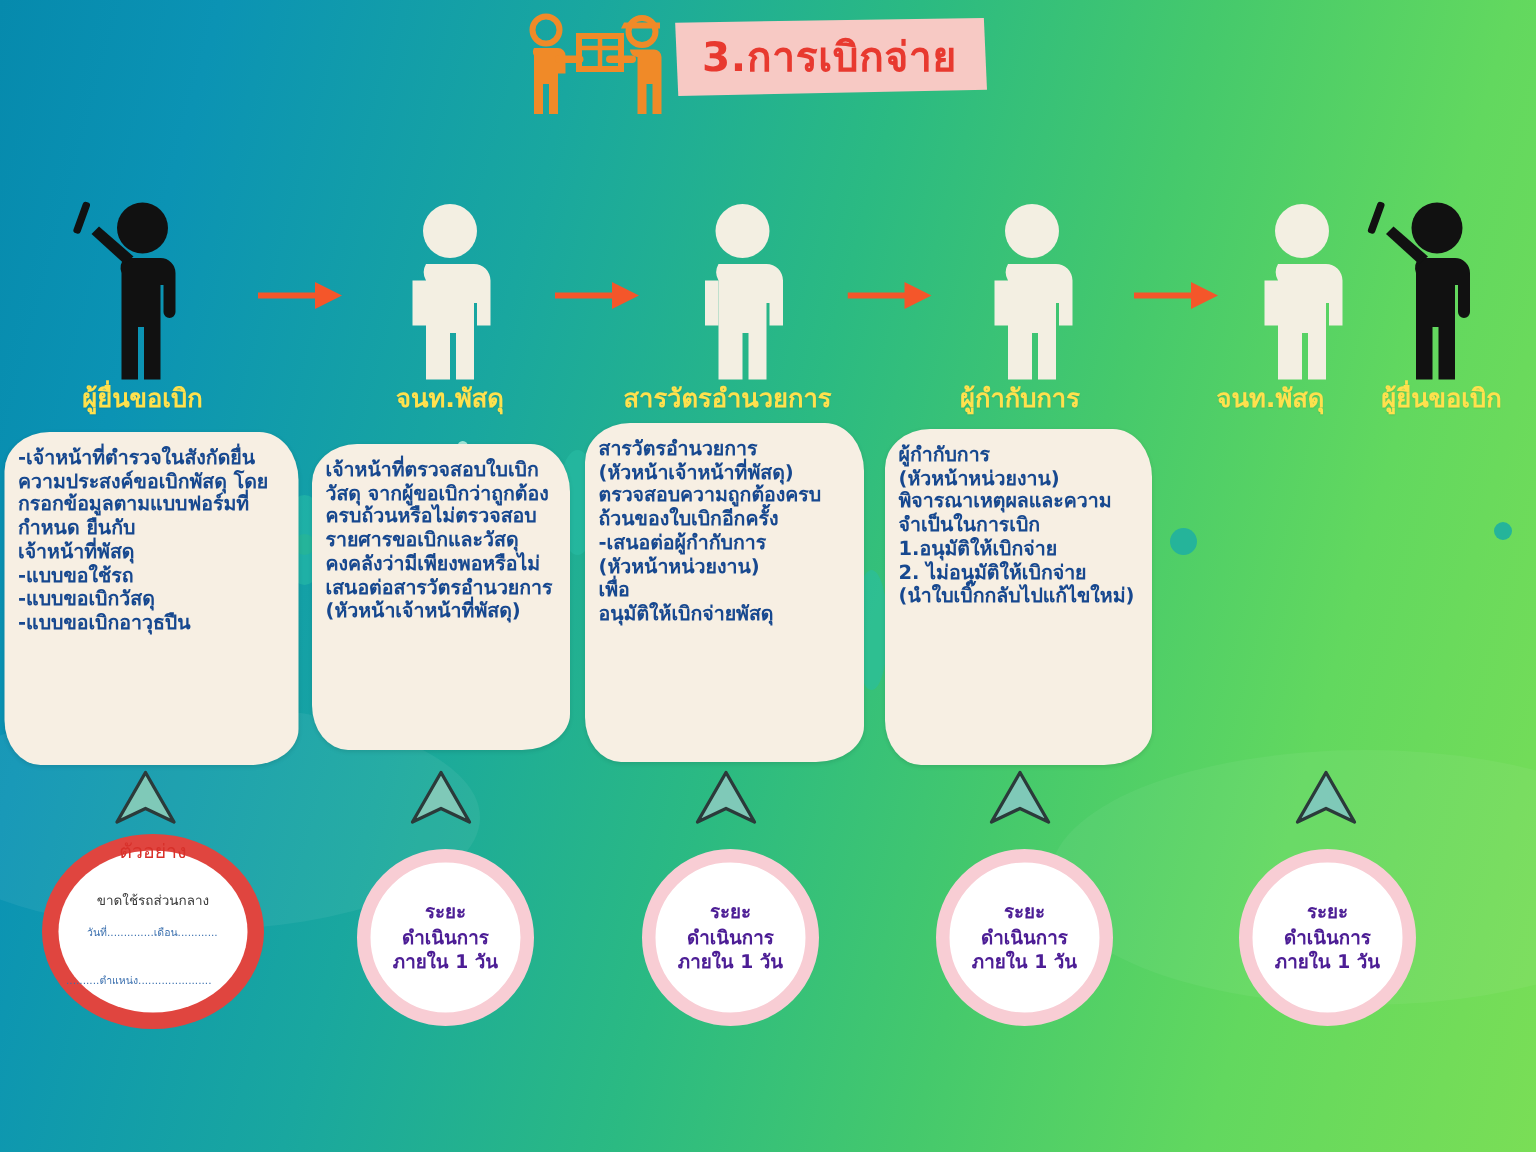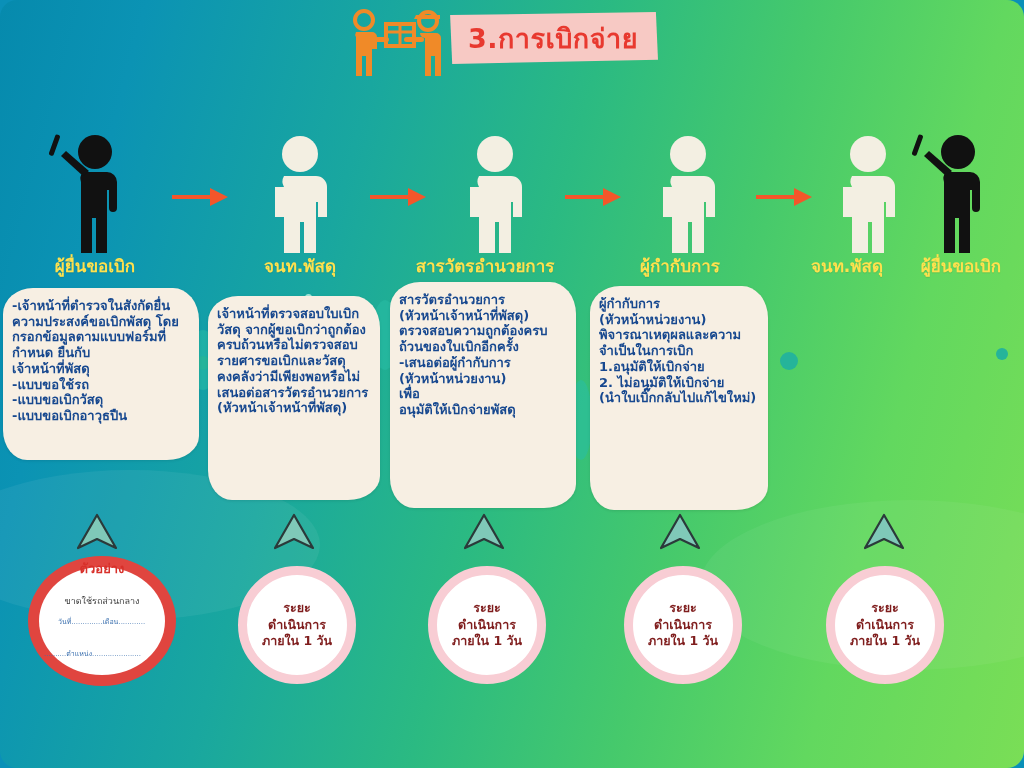--- a/index.html
+++ b/index.html
@@ -5,21 +5,20 @@
   html,body{margin:0;padding:0;}
   body{
     width:1024px;height:768px;overflow:hidden;
     font-family:"DejaVu Sans","Liberation Sans",sans-serif;
     background:#0a90b8;
   }
   #stage{
     position:relative;width:1024px;height:768px;
     background:linear-gradient(105deg,#068aad 0%,#0b93b4 12%,#19a79f 32%,#2bba82 50%,#45c96c 66%,#62d85f 82%,#7ade56 100%);
     overflow:hidden;
-    border-radius:17px;
   }
   
   .bgblob{position:absolute;border-radius:50%;pointer-events:none;}
 
   
   #header{position:absolute;top:0;left:0;width:1024px;height:90px;}
   #title-icon{position:absolute;left:348px;top:6px;width:96px;height:72px;}
   #title-banner{
     position:absolute;left:448px;top:12px;width:210px;height:52px;
     background:#f7c9c4;
@@ -62,39 +61,39 @@
   
   .chev{position:absolute;width:44px;height:40px;}
 
   
   .timecircle{
     position:absolute;width:118px;height:118px;border-radius:50%;
     background:#ffffff;border:9px solid #f8cdd4;box-sizing:border-box;
     display:flex;align-items:center;justify-content:center;
   }
   .timecircle span{
-    color:#7f1d1d;font-size:12.5px;font-weight:bold;line-height:1.32;
+    color:#4c1d95;font-size:12.5px;font-weight:bold;line-height:1.32;
     text-align:center;display:block;
   }
 
   
   #sample-stamp{
     position:absolute;left:28px;top:556px;width:148px;height:130px;
   }
   #stamp-ring{
     position:absolute;inset:0;border-radius:50%;
     background:#e0453f;
   }
   #stamp-inner{
     position:absolute;left:11px;top:11px;right:11px;bottom:11px;
     background:#ffffff;border-radius:50%;
   }
   #stamp-head{
     position:absolute;left:0;right:0;top:6px;text-align:center;
-    color:#d8302a;font-size:13px;font-weight:bold;line-height:1;
+    color:#d8302a;font-size:13px;font-weight:normal;line-height:1;
   }
   #stamp-sub{
     position:absolute;left:0;right:0;top:21px;text-align:center;
     color:#3a3a3a;font-size:9px;line-height:1;margin-top:20px;
   }
   .stamp-line{
     position:absolute;color:#3a6fae;font-size:7px;white-space:nowrap;
   }
 </style>
 </head>
@@ -201,21 +200,21 @@
   <div class="dot" style="left:196px;top:356px;width:14px;height:14px;"></div>
   <div class="softblob" style="left:372px;top:300px;width:26px;height:70px;"></div>
   <div class="dot" style="left:562px;top:338px;width:9px;height:9px;"></div>
   <div class="dot" style="left:556px;top:358px;width:16px;height:16px;"></div>
   <div class="softblob" style="left:570px;top:380px;width:22px;height:80px;"></div>
   <div class="dot" style="left:780px;top:352px;width:18px;height:18px;"></div>
   <div class="dot" style="left:996px;top:348px;width:12px;height:12px;"></div>
   <div class="dot" style="left:726px;top:488px;width:8px;height:8px;"></div>
   <div class="dot" style="left:305px;top:294px;width:7px;height:7px;background:#9fe6d8;"></div>
 
-  <div class="bubble" style="left:3px;top:288px;width:196px;height:172px;">
+  <div class="bubble" style="left:3px;top:288px;width:196px;height:222px;">
     <p style="white-space: pre-wrap;">-เจ้าหน้าที่ตำรวจในสังกัดยื่นความประสงค์ขอเบิกพัสดุ โดยกรอกข้อมูลตามแบบฟอร์มที่กำหนด ยืนกับ
 เจ้าหน้าที่พัสดุ
 -แบบขอใช้รถ
 -แบบขอเบิกวัสดุ
 -แบบขอเบิกอาวุธปืน</p>
   </div>
 
   <div class="bubble" style="left:208px;top:296px;width:172px;height:204px;">
     <p style="white-space: pre-wrap;">เจ้าหน้าที่ตรวจสอบใบเบิกวัสดุ จากผู้ขอเบิกว่าถูกต้องครบถ้วนหรือไม่ตรวจสอบรายศารขอเบิกและวัสดุคงคลังว่ามีเพียงพอหรือไม่เสนอต่อสารวัตรอำนวยการ
 (หัวหน้าเจ้าหน้าที่พัสดุ)</p>

